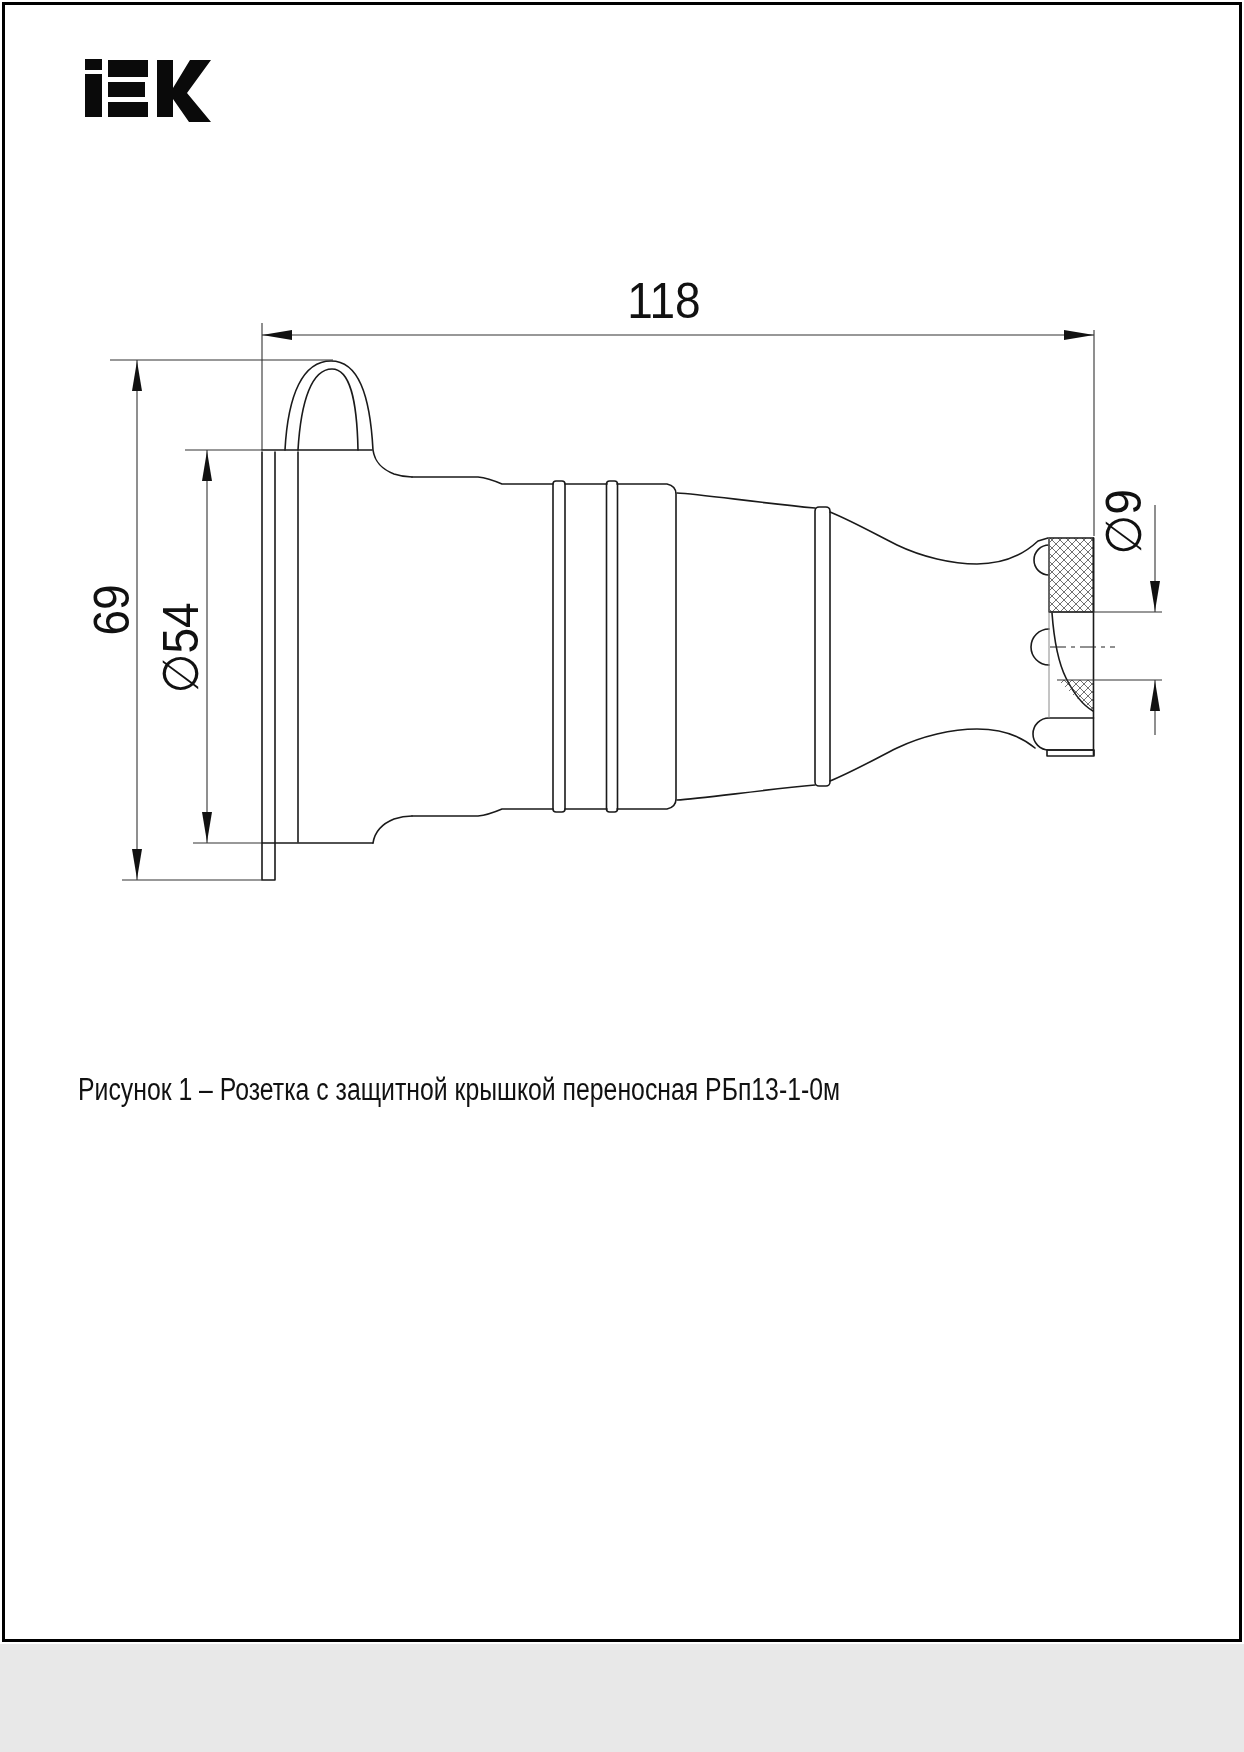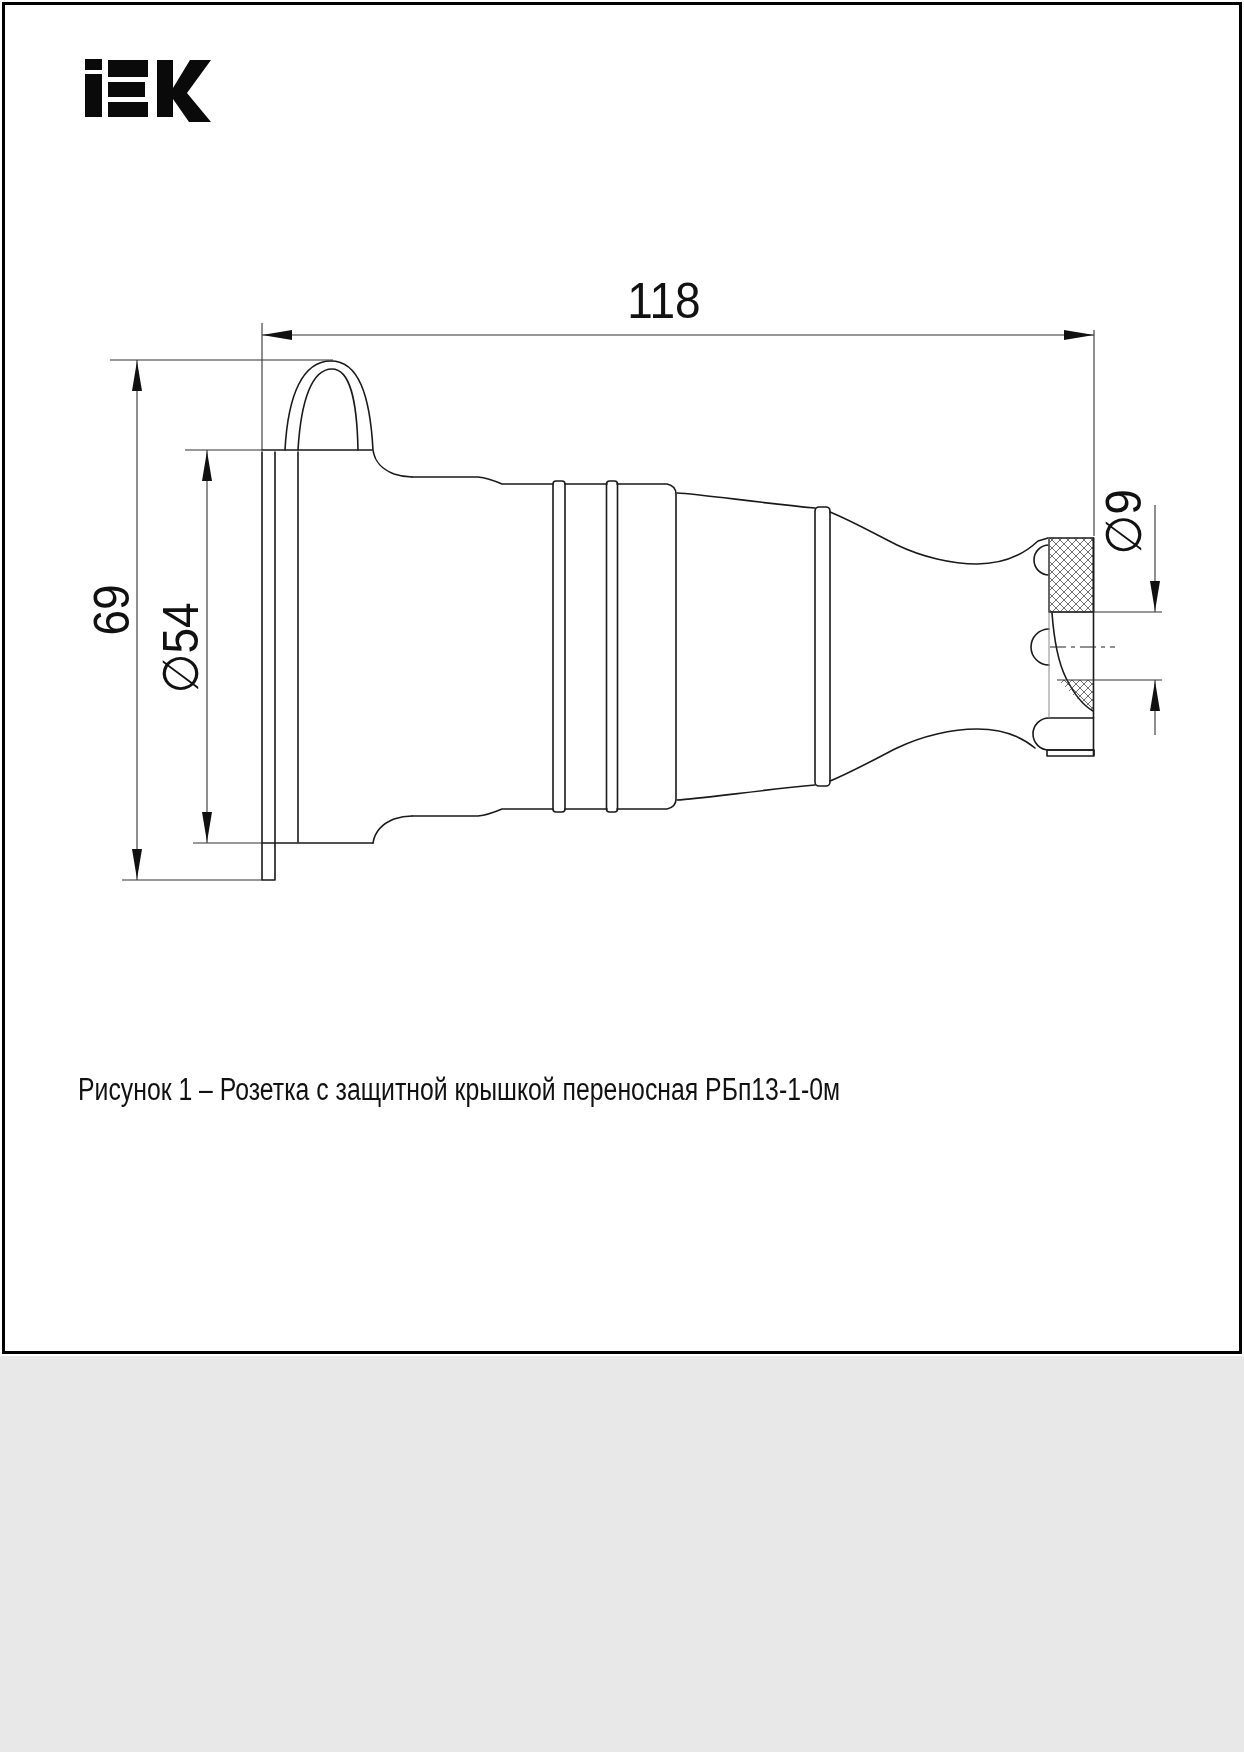--- a/index.html
+++ b/index.html
@@ -1,18 +1,18 @@
 <!DOCTYPE html>
 <html><head>
 <meta charset="utf-8">
 <style>
   html,body{margin:0;padding:0;background:#e8e8e8;}
   .page{
     position:relative;
-    width:1244px;height:1356px;
+    width:1244px;height:1644px;
     background:#ffffff;
     font-family:"Liberation Sans","DejaVu Sans",sans-serif;
     overflow:hidden;
     margin:0 auto;
   }
   .frame{
     position:absolute;inset:2px;
     border:3px solid #000;
     pointer-events:none;
   }

